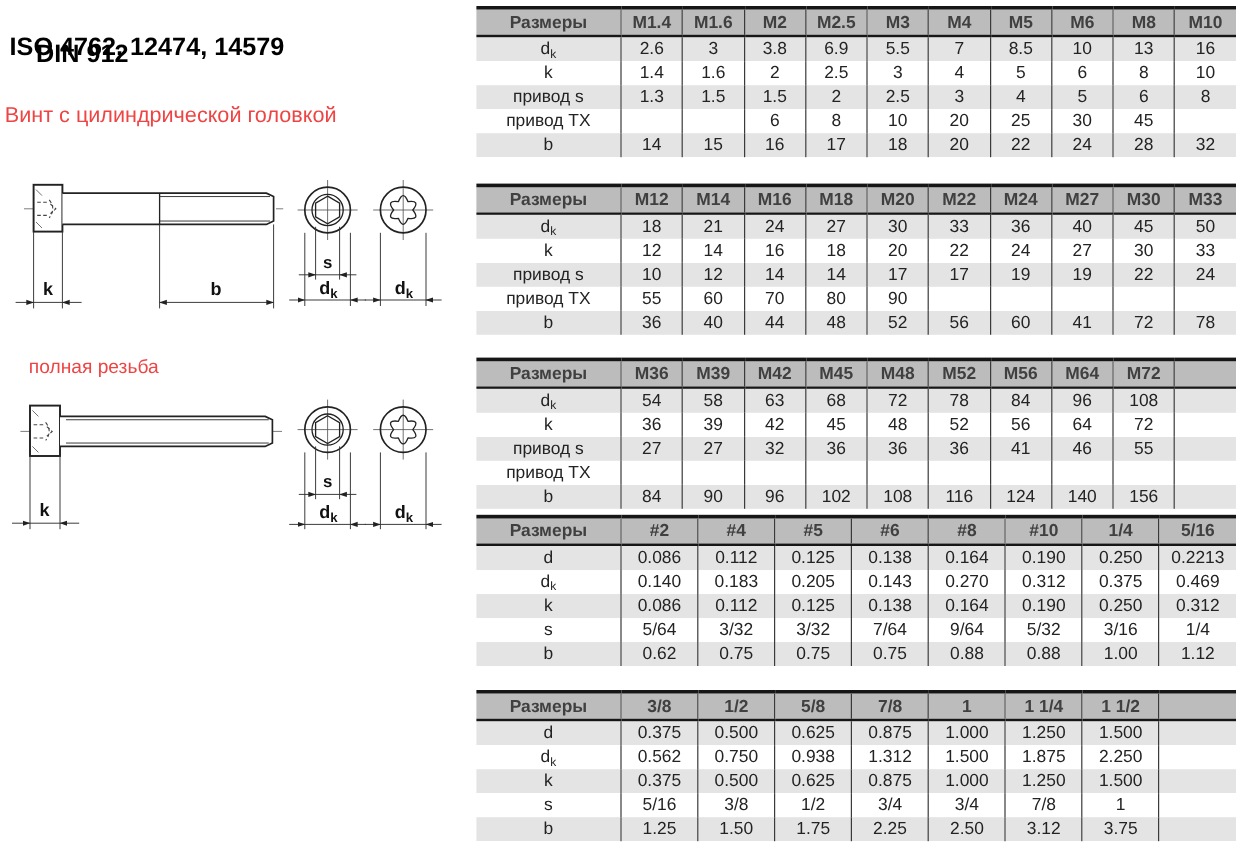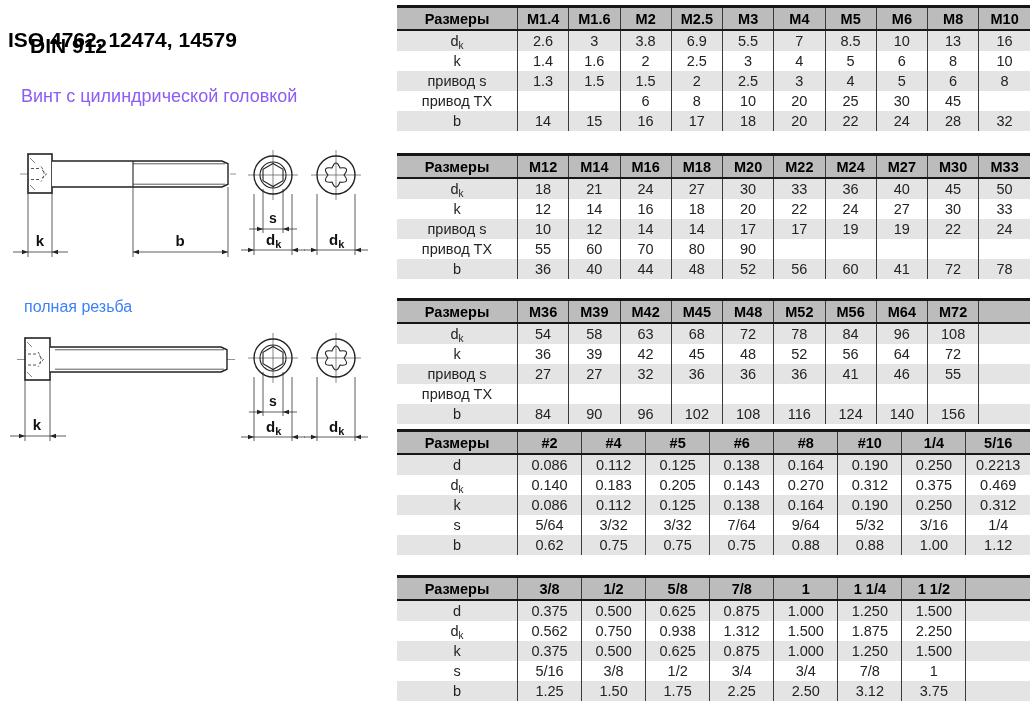--- a/index.html
+++ b/index.html
@@ -6,39 +6,39 @@
   body{
     width:1034px;height:703px;position:relative;overflow:hidden;
     background:#ffffff;color:#111;
     font-family:"Liberation Sans", sans-serif;
     -webkit-font-smoothing:antialiased;
   }
   .abs{position:absolute;}
   .doc-title{left:8px;font-size:21px;font-weight:bold;color:#000;letter-spacing:0px;white-space:nowrap;}
   .title-l1{top:2px;margin-top:26px;}
   .title-l2{top:34px;margin-left:22px;}
-  .doc-subtitle{top:86px;left:21px;font-size:18px;color:#8b5cf6;white-space:nowrap;}
-  .thread-label{top:298px;left:24px;font-size:16px;color:#3b82f6;white-space:nowrap;}
+  .doc-subtitle{top:86px;left:4px;font-size:18px;color:#ef4444;white-space:nowrap;}
+  .thread-label{top:298px;left:24px;font-size:16px;color:#ef4444;white-space:nowrap;}
 
   .right-panel{position:absolute;left:397px;top:0;width:637px;height:703px;}
   .tbl{position:absolute;left:0;width:633px;}
   .t0{top:5px;}.t1{top:153px;}.t2{top:298px;}.t3{top:429px;}.t4{top:575px;}
 
   .dim-table{
     border-collapse:collapse;table-layout:fixed;width:633px;
     font-size:14.5px;color:#232323;
   }
   .dim-table th,.dim-table td{
     padding:0;text-align:center;vertical-align:middle;
     overflow:hidden;white-space:nowrap;height:20px;
   }
   .dim-table th:first-child,.dim-table td:first-child{width:120px;}
   .dim-table thead th{
     background:var(--header-bg,#bcbcbc);
-    font-weight:bold;color:#000000;height:21px;
+    font-weight:bold;color:#404040;height:21px;
     border-top:3px solid var(--line-dark,#161616);
     border-bottom:2.5px solid var(--line-dark,#161616);
   }
   .dim-table tr > *:not(:first-child){border-left:1.6px solid var(--line-grid,#3a3a3a);}
   .dim-table tbody tr.alt td{background:var(--row-alt,#e4e4e4);}
   .dim-table sub{font-size:10px;vertical-align:-3px;line-height:0;}
 
   svg text{font-family:"Liberation Sans", sans-serif;font-weight:bold;fill:#111;}
 </style>
 </head>

